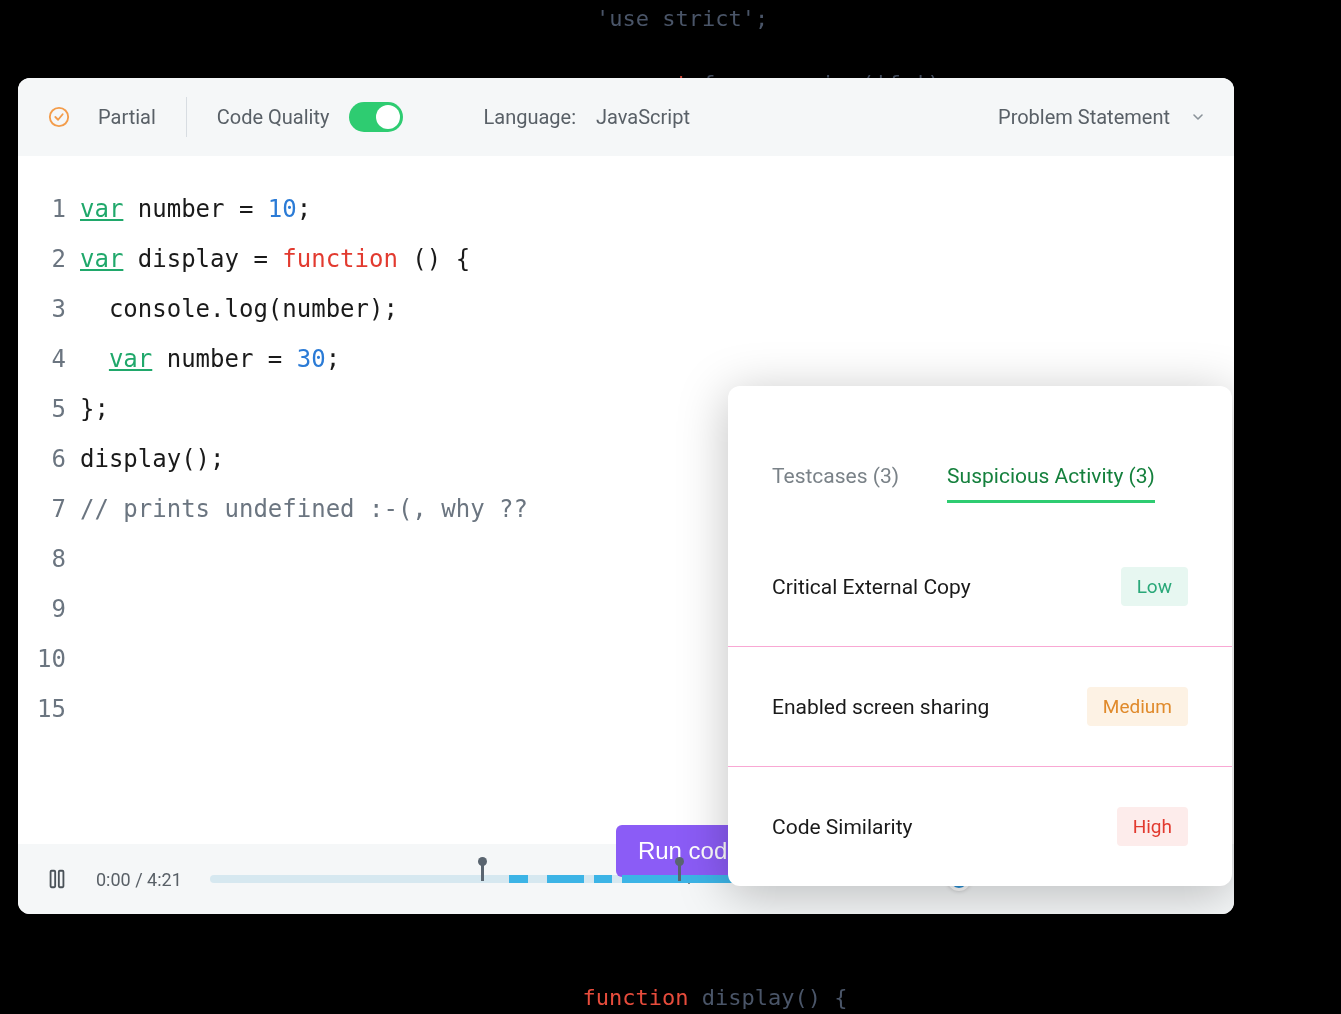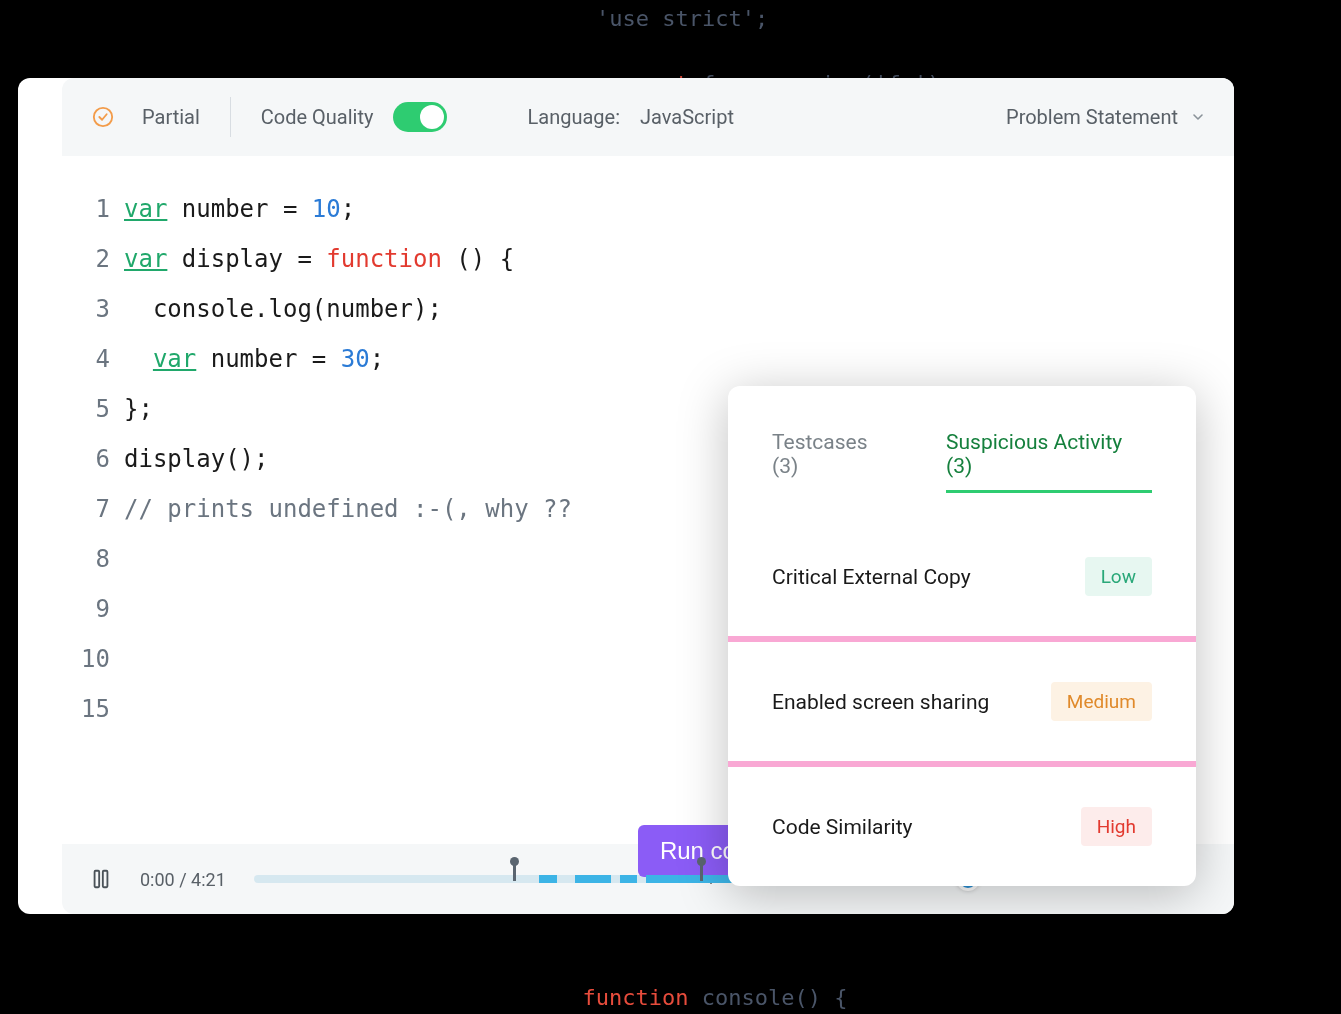--- a/index.html
+++ b/index.html
@@ -24,21 +24,20 @@
     top: 78px;
     left: 18px;
     width: 1216px;
     height: 836px;
     background: #fff;
     border-radius: 12px;
     box-shadow: 0 4px 40px rgba(0,0,0,0.3);
     display: flex;
     flex-direction: column;
     overflow: visible;
-    padding-left: 44px;
   }
   .toolbar {
     height: 78px;
     background: #f5f7f8;
     border-radius: 12px 12px 0 0;
     display: flex;
     align-items: center;
     padding: 0 30px;
     gap: 20px;
     color: #596067;
@@ -64,21 +63,21 @@
     position: absolute;
     right: 3px; top: 3px;
     width: 24px; height: 24px;
     background: #fff;
     border-radius: 50%;
   }
   .spacer { flex: 1; }
   .dropdown {
     display: flex;
     align-items: center;
-    gap: 14px;
+    gap: 22px;
     cursor: pointer;
   }
   .chevron-down {
     width: 12px; height: 12px;
     color: #8a9299;
   }
   .code-area {
     flex: 1;
     display: flex;
     font-family: "SF Mono", Menlo, Consolas, monospace;
@@ -174,25 +173,25 @@
     transform: translateX(-50%);
     border: 7px solid transparent;
     border-top-color: #1a1a1a;
     border-bottom: none;
   }
 
   .side-panel {
     position: absolute;
     top: 386px;
     left: 728px;
-    width: 468px;
+    width: 504px;
     background: #fff;
     border-radius: 12px;
     box-shadow: 0 8px 50px rgba(0,0,0,0.25);
-    padding-top: 44px;
+    padding-top: 78px;
   }
   .tabs {
     display: flex;
     gap: 48px;
     padding: 0 44px 18px;
   }
   .tab {
     font-size: 21px;
     color: #7a8288;
     cursor: pointer;
@@ -201,21 +200,21 @@
   .tab.active {
     color: #15803d;
     border-bottom: 3px solid #2ecc71;
   }
   .rows { }
   .row {
     display: flex;
     align-items: center;
     justify-content: space-between;
     padding: 40px 44px;
-    border-top: 6px solid #f9a8d4;
+    border-top: 1px solid #f9a8d4;
     font-size: 21px;
     color: #1a1a1a;
   }
   .row:first-child { border-top: none; padding-top: 46px; }
   .badge {
     padding: 8px 16px;
     border-radius: 4px;
     font-size: 19px;
   }
   .badge.low { background: #e7f7f1; color: #2aa879; }
@@ -223,21 +222,21 @@
   .badge.high { background: #fdeceb; color: #e23a2f; }
 </style>
 </head>
 <body>
 
 <div class="bg-code" style="top:6px; left:596px;">'use strict';</div>
 <div class="bg-code" style="top:46px; left:596px;">
   <span class="kw">const</span><span> fs = require('fs');</span>
 </div>
 <div class="bg-code" style="top:960px; left:556px;">
-  <span class="kw">function</span><span> console() {</span>
+  <span class="kw">function</span><span> display() {</span>
 </div>
 
 <div class="editor-panel">
 
   <div class="toolbar">
     <svg class="status-icon" viewBox="0 0 24 24" fill="none" stroke="currentColor" stroke-width="2">
       <circle cx="12" cy="12" r="10"></circle>
       <path d="M8 12l3 3 5-6" stroke-linecap="round" stroke-linejoin="round"></path>
     </svg>
     <span style="margin-left:8px;">Partial</span>

